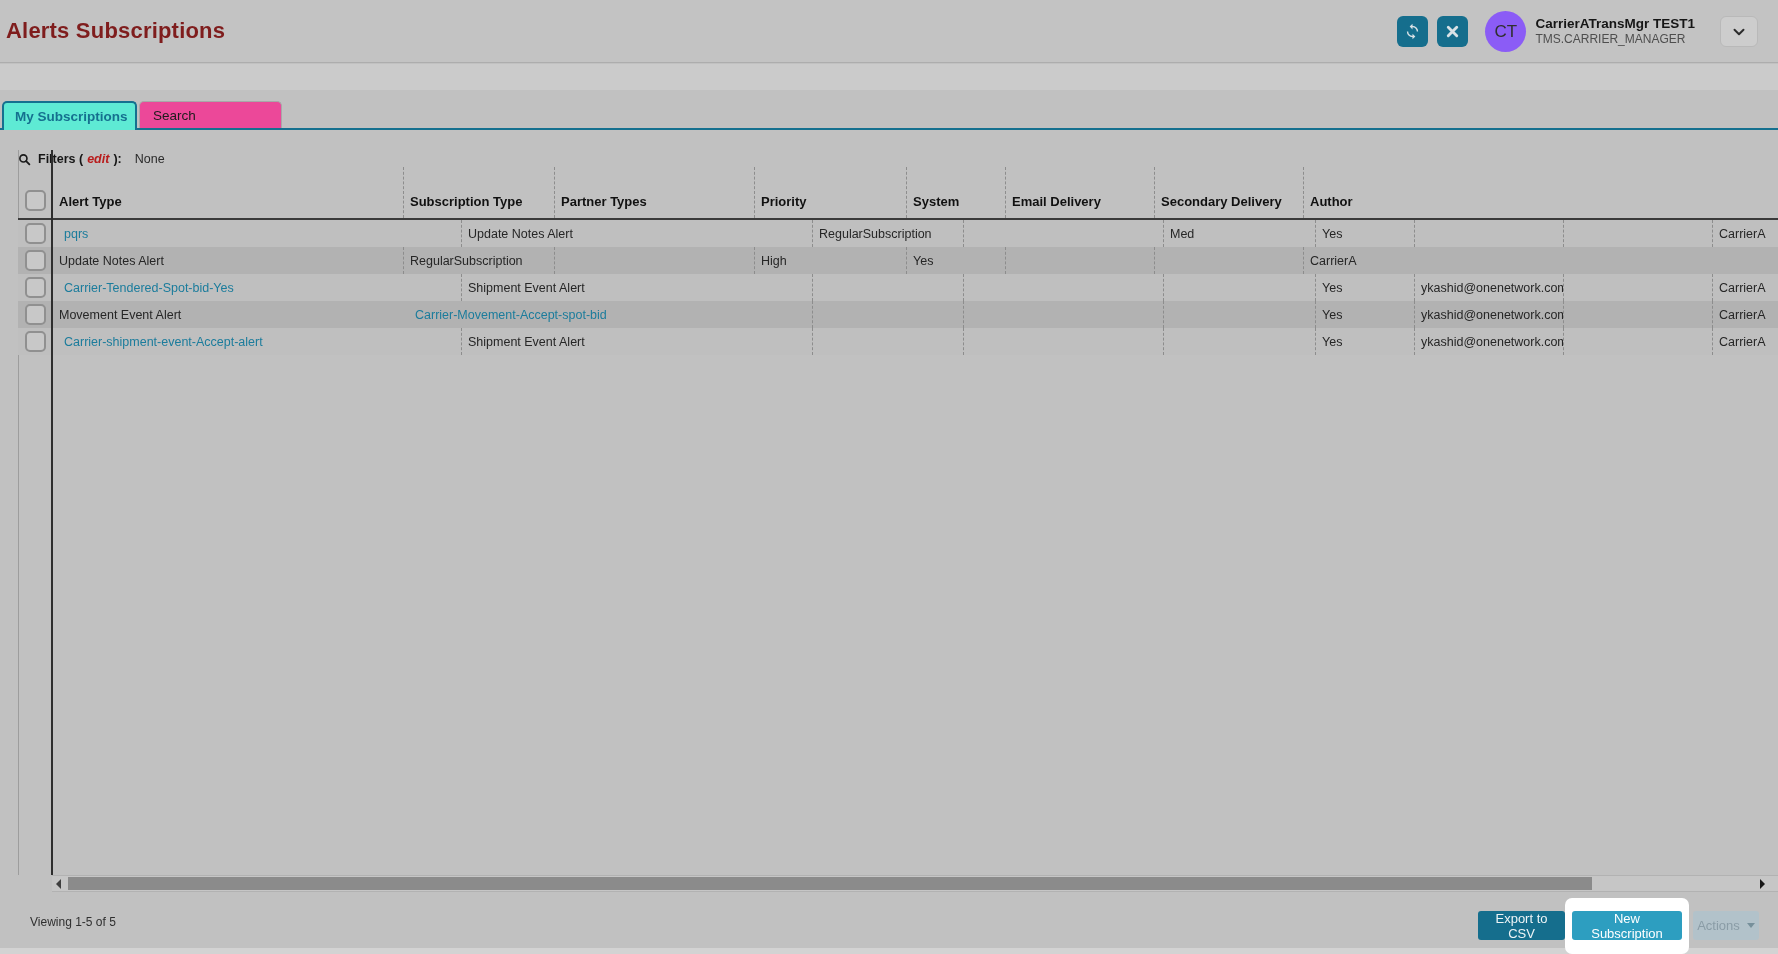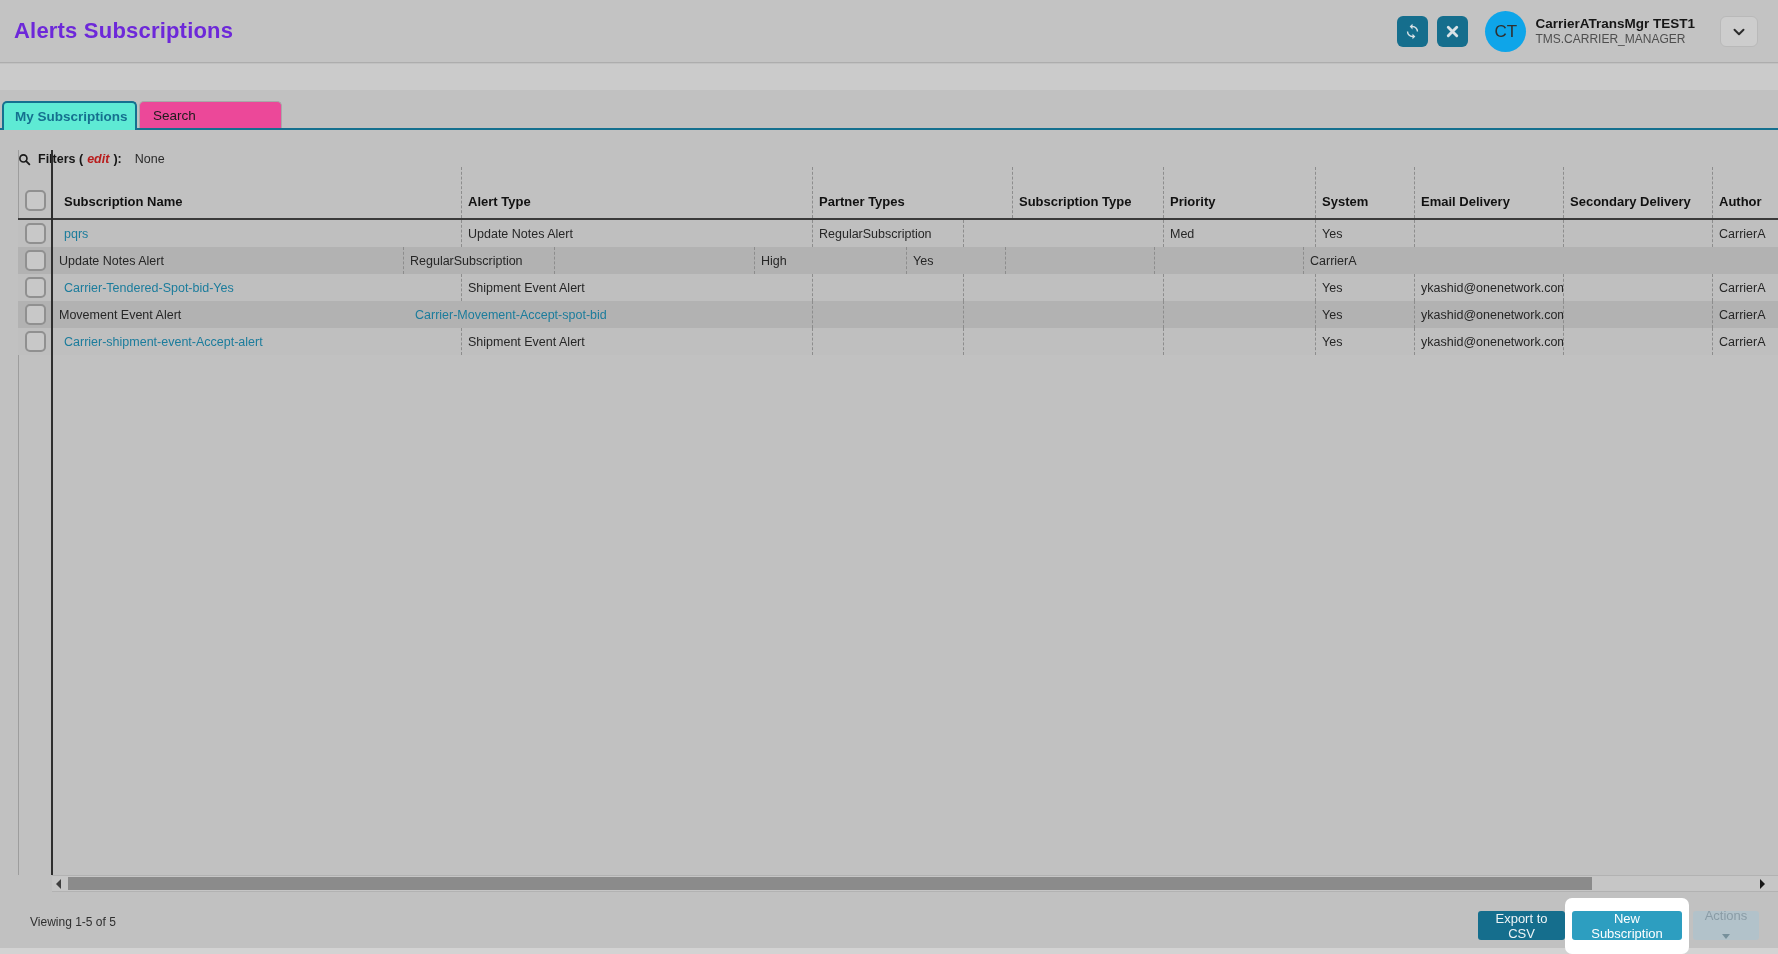--- a/index.html
+++ b/index.html
@@ -3,26 +3,26 @@
 <meta charset="utf-8">
 <style>
   html,body{margin:0;padding:0;background:#c1c1c1;}
   *{box-sizing:border-box;}
   .canvas{position:relative;width:1778px;height:954px;overflow:hidden;
           font-family:"Liberation Sans","DejaVu Sans",sans-serif;background:#c1c1c1;}
 
   
   .topbar{position:absolute;top:0;left:0;right:0;height:63px;background:#c3c3c3;
           border-bottom:1px solid #adadad;display:flex;align-items:center;}
-  .page-title{font-size:22px;font-weight:700;color:#6d28d9;margin:0 0 0 14px;letter-spacing:.2px;}
+  .page-title{font-size:22px;font-weight:700;color:#7f1d1d;margin:0 0 0 6px;letter-spacing:.2px;}
   .topbar-right{position:absolute;right:20px;top:0;height:63px;display:flex;align-items:center;gap:9px;}
   .tb-btn{width:31px;height:31px;border-radius:6px;background:#156e8d;border:none;
           display:flex;align-items:center;justify-content:center;cursor:pointer;padding:0;}
   .tb-btn svg{width:17px;height:17px;}
-  .avatar{width:41px;height:41px;border-radius:50%;background:#0ea5e9;color:#2f2f2f;
+  .avatar{width:41px;height:41px;border-radius:50%;background:#8b5cf6;color:#2f2f2f;
           font-size:17px;display:flex;align-items:center;justify-content:center;margin-left:8px;}
   .user-meta{line-height:1.3;margin-right:16px;}
   .user-name{font-size:13.5px;font-weight:700;color:#161616;white-space:nowrap;}
   .user-role{font-size:12px;color:#4e4e4e;white-space:nowrap;}
   .user-menu-btn{width:38px;height:31px;border-radius:6px;background:#cdcdcd;
           border:1px solid #b9b9b9;display:flex;align-items:center;justify-content:center;cursor:pointer;}
 
   .band{position:absolute;top:64px;left:0;right:0;height:26px;background:#cbcbcb;}
 
   
@@ -86,21 +86,21 @@
 
   
   .viewing{position:absolute;left:30px;top:915px;font-size:12px;color:#2f2f2f;}
   .btn{border:none;border-radius:3px;font-size:13px;display:flex;align-items:center;
        justify-content:center;cursor:pointer;font-family:inherit;}
   .btn-export{position:absolute;left:1478px;top:911px;width:87px;height:29px;background:#156e8d;color:#eef4f6;}
   .highlight-box{position:absolute;left:1565px;top:898px;width:124px;height:56px;background:#ffffff;
        border-radius:7px;z-index:4;}
   .btn-new{position:absolute;left:1572px;top:911px;width:110px;height:29px;background:#2d9ec0;color:#ffffff;z-index:5;}
   .btn-actions{position:absolute;left:1693px;top:911px;width:66px;height:29px;background:#b2c2ca;
-       color:#8a9ca6;gap:7px;cursor:default;flex-direction:column;}
+       color:#8a9ca6;gap:7px;cursor:default;}
   .actions-caret{width:0;height:0;border:4px solid transparent;border-top:5px solid #77909b;margin-top:4px;}
 
   .bottomstrip{position:absolute;left:0;top:948px;right:0;height:6px;background:#d3d3d3;z-index:1;}
 </style>
 </head>
 <body>
 
 <div class="canvas">
 
   <div class="topbar">
@@ -155,24 +155,23 @@
     <span class="flt-value">None</span>
   </div>
 
   <div class="edge-line"></div>
   <div class="v-line"></div>
 
   <div class="ghead">
     <div class="cell col-cb">
         <span class="cbx"></span>
       </div>
-    <div class="cell col-1">Subscription Name</div>
     <div class="cell col-2">Alert Type</div>
+    <div class="cell col-3">Subscription Type</div>
     <div class="cell col-4">Partner Types</div>
-    <div class="cell col-3">Subscription Type</div>
     <div class="cell col-5">Priority</div>
     <div class="cell col-6">System</div>
     <div class="cell col-7">Email Delivery</div>
     <div class="cell col-8">Secondary Delivery</div>
     <div class="cell col-9">Author</div>
   </div>
 
   <div class="gbody">
     <div class="trow odd">
       <div class="cell col-cb">

